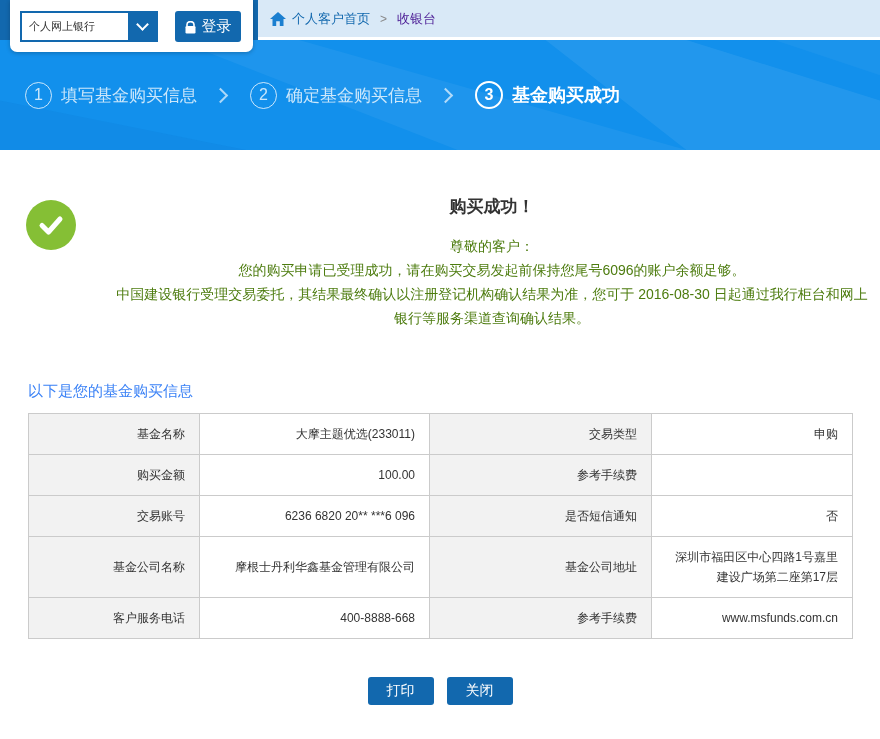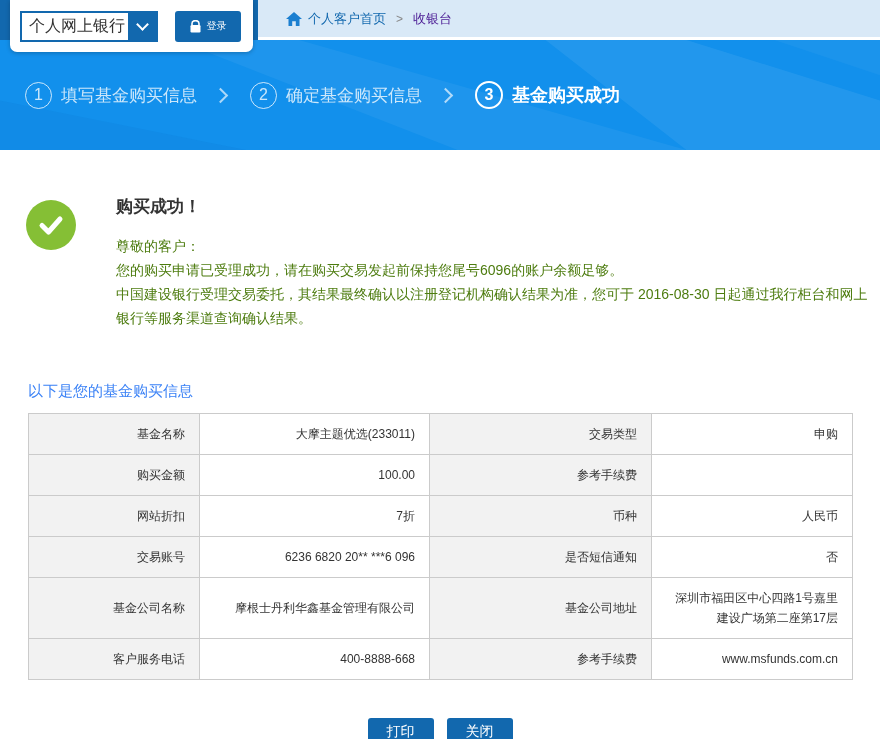--- a/index.html
+++ b/index.html
@@ -7,51 +7,51 @@
   body {
     font-family: "Liberation Sans", "DejaVu Sans", sans-serif;
     background:#ffffff; color:#333; position:relative; height:739px; overflow:hidden;
   }
 
   
   .topbar { display:flex; height:40px; position:relative; }
   .topbar-left { width:258px; background:#1268ae; }
   .topbar-crumbbar {
     flex:1; background:#d9e9f7; border-bottom:3px solid #ffffff;
-    display:flex; align-items:center; padding-left:28px; font-size:13px;
+    display:flex; align-items:center; padding-left:12px; font-size:13px;
   }
   .crumb-home-icon { width:16px; height:14px; margin-right:6px; display:inline-block; }
   .crumb-link { color:#1268ae; cursor:pointer; }
   .crumb-sep { color:#888; margin:0 10px; font-size:12px; }
   .crumb-current { color:#4c1d95; }
 
   .float-panel {
     position:absolute; left:10px; top:0; width:243px; height:52px; z-index:5;
     background:#ffffff; border-radius:0 0 7px 7px;
     box-shadow:0 1px 4px rgba(0,0,0,0.25);
     display:flex; align-items:center; padding-left:10px;
   }
   .bank-select {
     display:flex; height:31px; border:2px solid #1268ae; background:#fff;
     cursor:pointer; width:138px;
   }
   .bank-select-value {
-    flex:1; font-size:16px; color:#333; display:flex; align-items:center; padding-left:7px;
+    flex:1; font-size:11px; color:#333; display:flex; align-items:center; padding-left:7px;
     white-space:nowrap; overflow:hidden;
   }
   .bank-select-arrow {
     width:28px; background:#1268ae; display:flex; align-items:center; justify-content:center;
   }
   .chev-down {
     width:9px; height:9px; border-right:2px solid #fff; border-bottom:2px solid #fff;
     transform:rotate(45deg); margin-top:-4px;
   }
   .login-btn {
     margin-left:17px; width:66px; height:31px; background:#1268ae; color:#fff;
-    border:none; border-radius:3px; font-size:10px; cursor:pointer;
+    border:none; border-radius:3px; font-size:15px; cursor:pointer;
     display:flex; align-items:center; justify-content:center; gap:6px;
     font-family:inherit;
   }
   .lock-icon { width:11px; height:13px; display:inline-block; }
 
   
   .banner {
     position:relative; height:110px; background:#1290ec; overflow:hidden;
     display:flex; align-items:center; padding-left:25px;
   }
@@ -74,21 +74,21 @@
     border-right:2px solid rgba(255,255,255,0.65); transform:rotate(45deg);
     margin:0 24px 0 18px;
   }
 
   
   .result { display:flex; padding:45px 12px 0 26px; }
   .check-circle {
     flex:0 0 50px; width:50px; height:50px; border-radius:50%; background:#85bf35;
     display:flex; align-items:center; justify-content:center; margin-top:5px;
   }
-  .result-texts { margin-left:40px; flex:1; }
+  .result-texts { margin-left:40px; flex:1;text-align:center; }
   .result-title { font-size:17px; font-weight:bold; color:#333; margin-bottom:16px; }
   .result-line { font-size:14px; color:#4d7c0f; line-height:24px; }
 
   
   .section-title { font-size:15px; color:#3b82f6; margin:52px 28px 12px 28px; }
   .detail-table {
     margin:0 28px; border-collapse:collapse; width:824px; table-layout:fixed;
     font-size:12px; color:#333;text-align:right;
   }
   .detail-table td { border:1px solid #cbcbcb; padding:10px 14px; line-height:20px; vertical-align:middle; }
@@ -190,26 +190,20 @@
       <td class="lbl">交易类型</td>
       <td>申购</td>
     </tr>
     <tr>
       <td class="lbl">购买金额</td>
       <td>100.00</td>
       <td class="lbl">参考手续费</td>
       <td></td>
     </tr>
     <tr>
-      <td class="lbl">网站折扣</td>
-      <td>7折</td>
-      <td class="lbl">币种</td>
-      <td>人民币</td>
-    </tr>
-    <tr>
       <td class="lbl">交易账号</td>
       <td>6236 6820 20** ***6 096</td>
       <td class="lbl">是否短信通知</td>
       <td>否</td>
     </tr>
     <tr>
       <td class="lbl">基金公司名称</td>
       <td>摩根士丹利华鑫基金管理有限公司</td>
       <td class="lbl">基金公司地址</td>
       <td>深圳市福田区中心四路1号嘉里建设广场第二座第17层</td>

